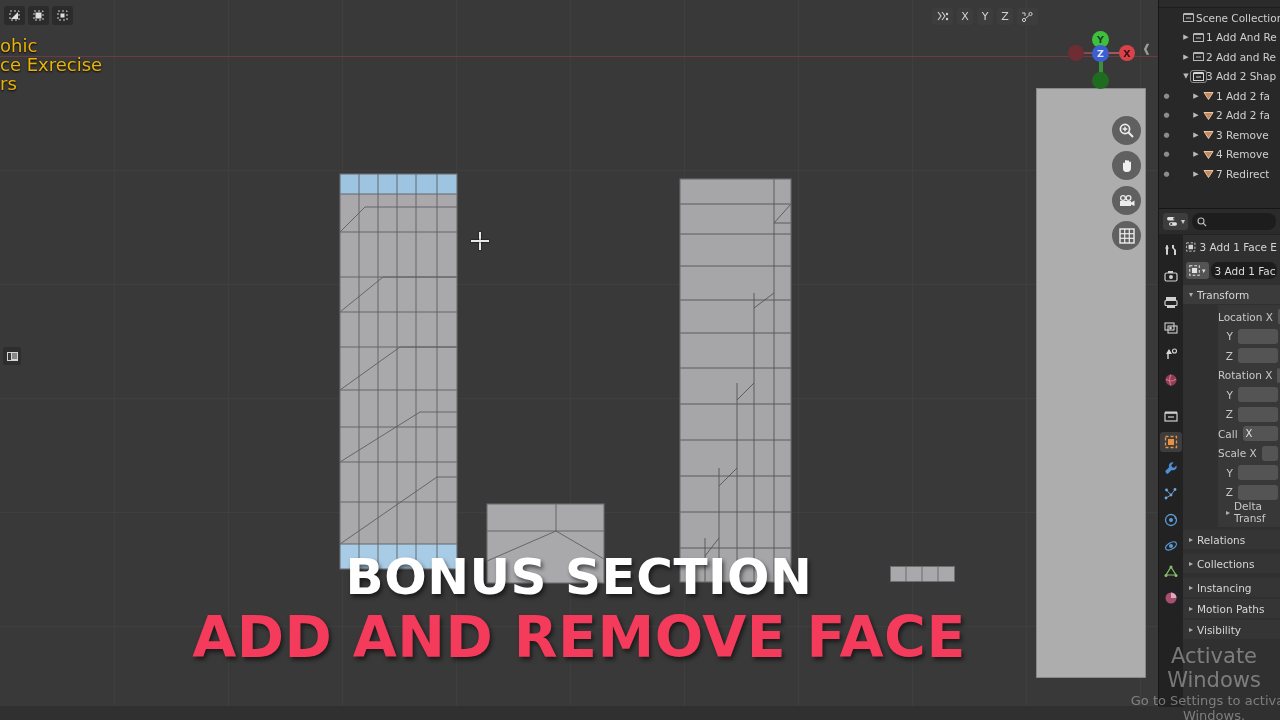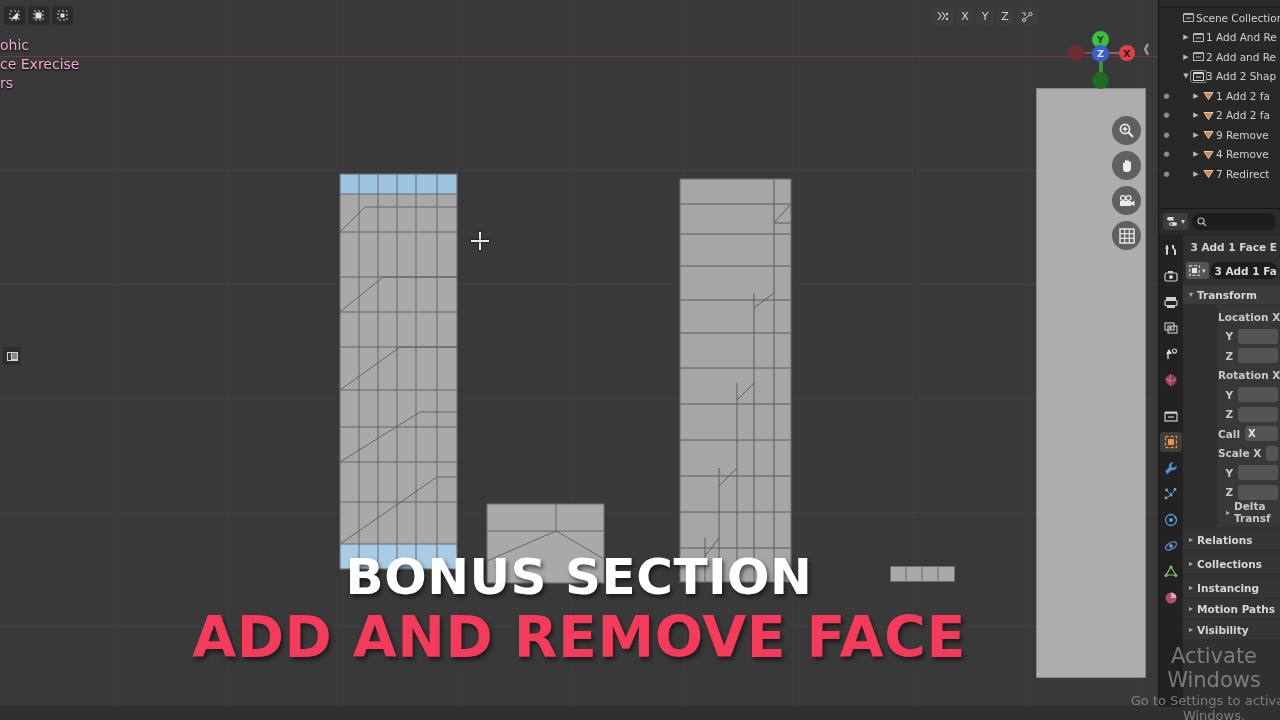--- a/index.html
+++ b/index.html
@@ -19,22 +19,22 @@
   .grid-lines { position: absolute; inset: 0; pointer-events: none; }
   .gl-v { position: absolute; top: 0; bottom: 0; width: 1px; background: #3f3f3f; }
   .gl-h { position: absolute; left: 0; right: 0; height: 1px; background: #3f3f3f; }
   .axis-x-line {
     position: absolute; left: 0; right: 0; top: 56px; height: 1px;
     background: #6b3b42;
   }
 
   
   .vp-textinfo {
-    position: absolute; left: 0; top: 36px; color: #f9a8d4;
-    font-size: 14px; line-height: 19px; text-shadow: 0 1px 2px #000;
+    position: absolute; left: 0; top: 36px; color: #eab308;
+    font-size: 18px; line-height: 19px; text-shadow: 0 1px 2px #000;
   }
   .vp-textinfo div { white-space: nowrap; }
 
   
   .selmode {
     position: absolute; left: 4px; top: 6px; display: flex; gap: 3px;
   }
   .selmode .sbtn {
     width: 21px; height: 19px; background: #2b2b2b; border-radius: 3px;
     display: flex; align-items: center; justify-content: center;
@@ -153,21 +153,21 @@
   .tabcol {
     width: 24px; background: #222222; padding-top: 5px;
     display: flex; flex-direction: column; align-items: center; gap: 6px;
   }
   .tab {
     width: 22px; height: 20px; display: flex; align-items: center; justify-content: center;
     border-radius: 3px;
   }
   .tab.active { background: #3d3d3d; }
   .tab-sep { height: 4px; }
-  .propcol { flex: 1; overflow: hidden; background: #303030; font-weight: bold; }
+  .propcol { flex: 1; overflow: hidden; background: #303030; }
 
   .bc-row {
     display: flex; align-items: center; gap: 4px; height: 24px; padding: 0 3px;
     color: #d4d4d4; font-size: 10.5px; white-space: nowrap;
   }
   .id-row {
     display: flex; align-items: center; gap: 2px; margin: 3px 3px 6px 3px;
   }
   .id-btn {
     display: flex; align-items: center; gap: 2px; background: #545454;
@@ -560,21 +560,21 @@
           <span class="ol-lbl">2 Add 2 fa</span>
         </div>
         <div class="ol-row">
           <span class="ol-disc">●</span>
           <span class="ol-tw" style="margin-left:20px">▶</span>
           <span class="ol-ic">
             <svg width="11" height="11" viewBox="0 0 11 11">
                 <polygon points="1,2.5 10,2.5 5.5,9.5" fill="#c4895f" stroke="#e8c6a8" stroke-width="1"></polygon>
               </svg>
           </span>
-          <span class="ol-lbl">9 Remove</span>
+          <span class="ol-lbl">3 Remove</span>
         </div>
         <div class="ol-row">
           <span class="ol-disc">●</span>
           <span class="ol-tw" style="margin-left:20px">▶</span>
           <span class="ol-ic">
             <svg width="11" height="11" viewBox="0 0 11 11">
                 <polygon points="1,2.5 10,2.5 5.5,9.5" fill="#c4895f" stroke="#e8c6a8" stroke-width="1"></polygon>
               </svg>
           </span>
           <span class="ol-lbl">4 Remove</span>

